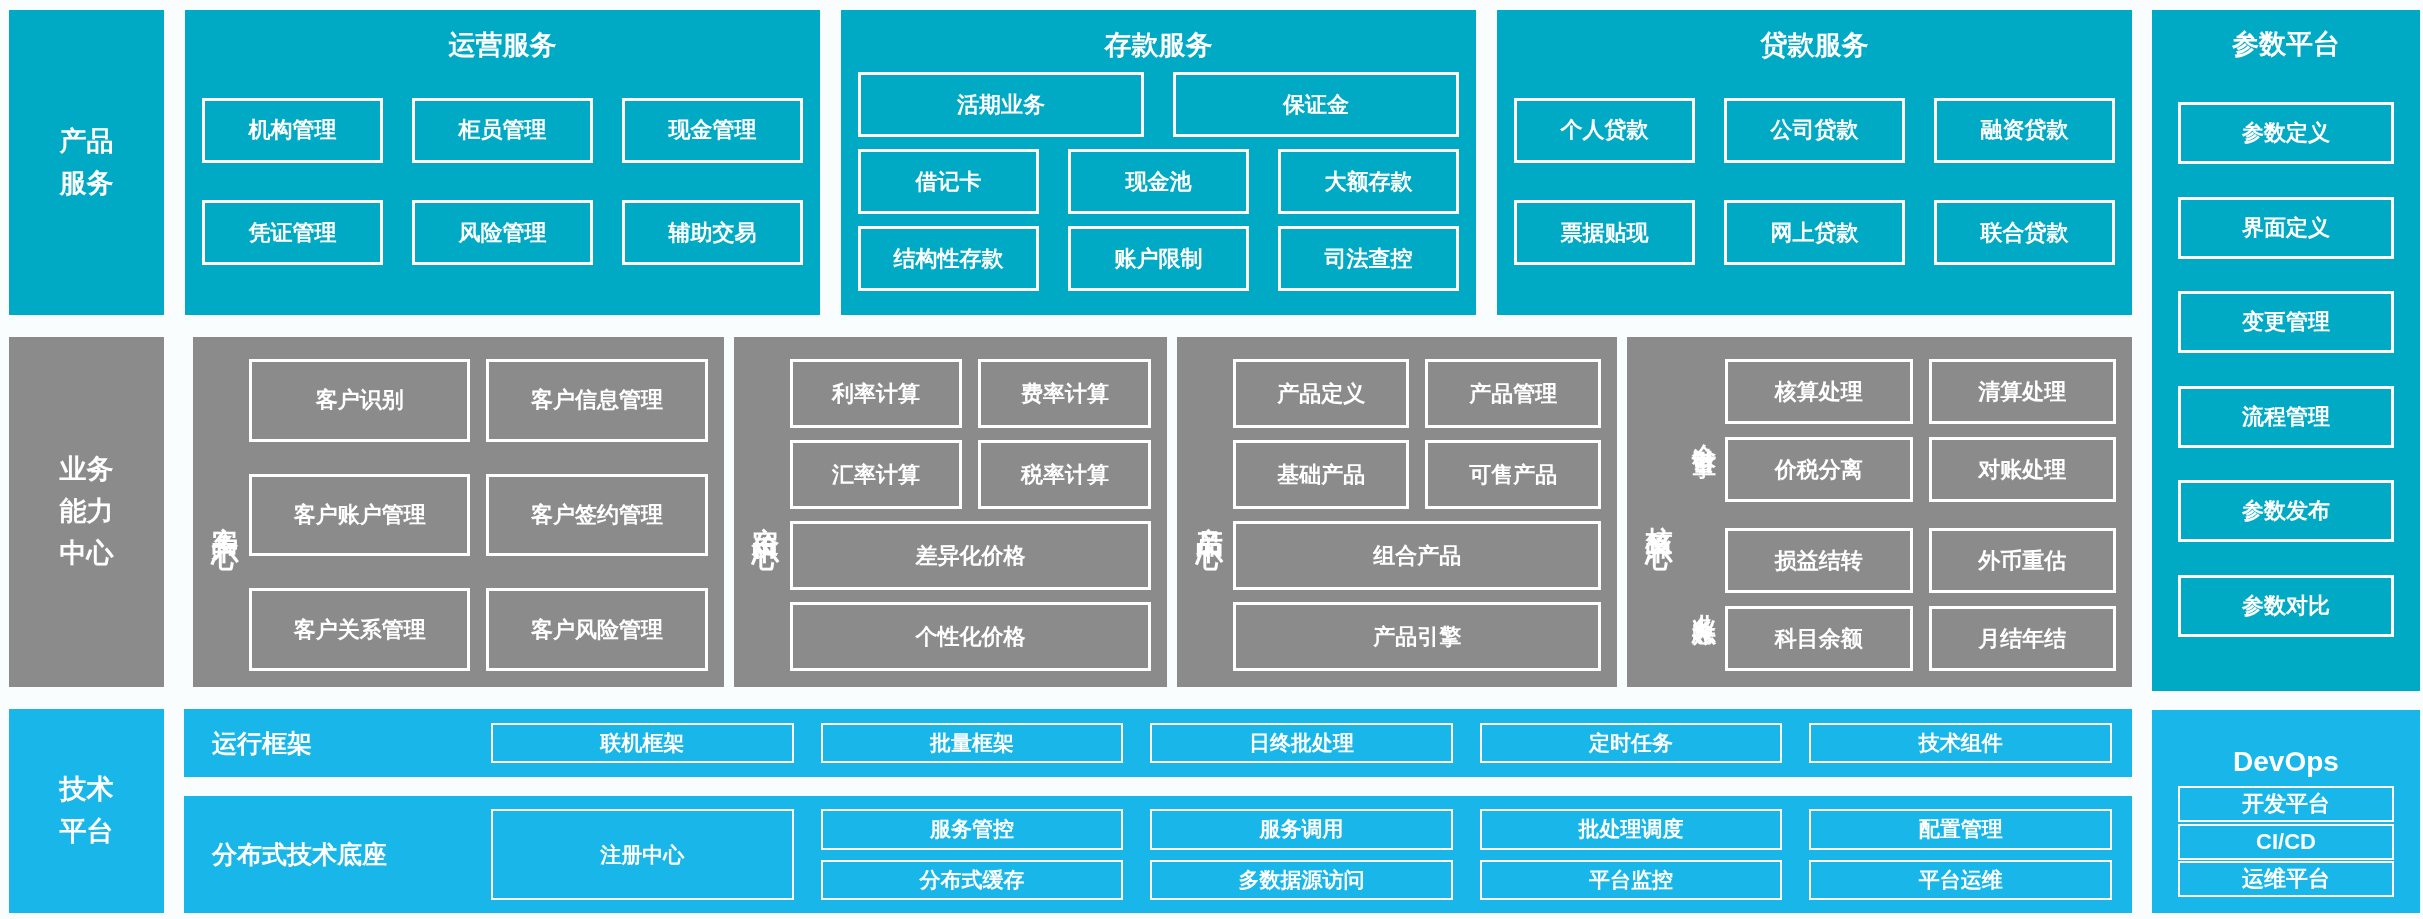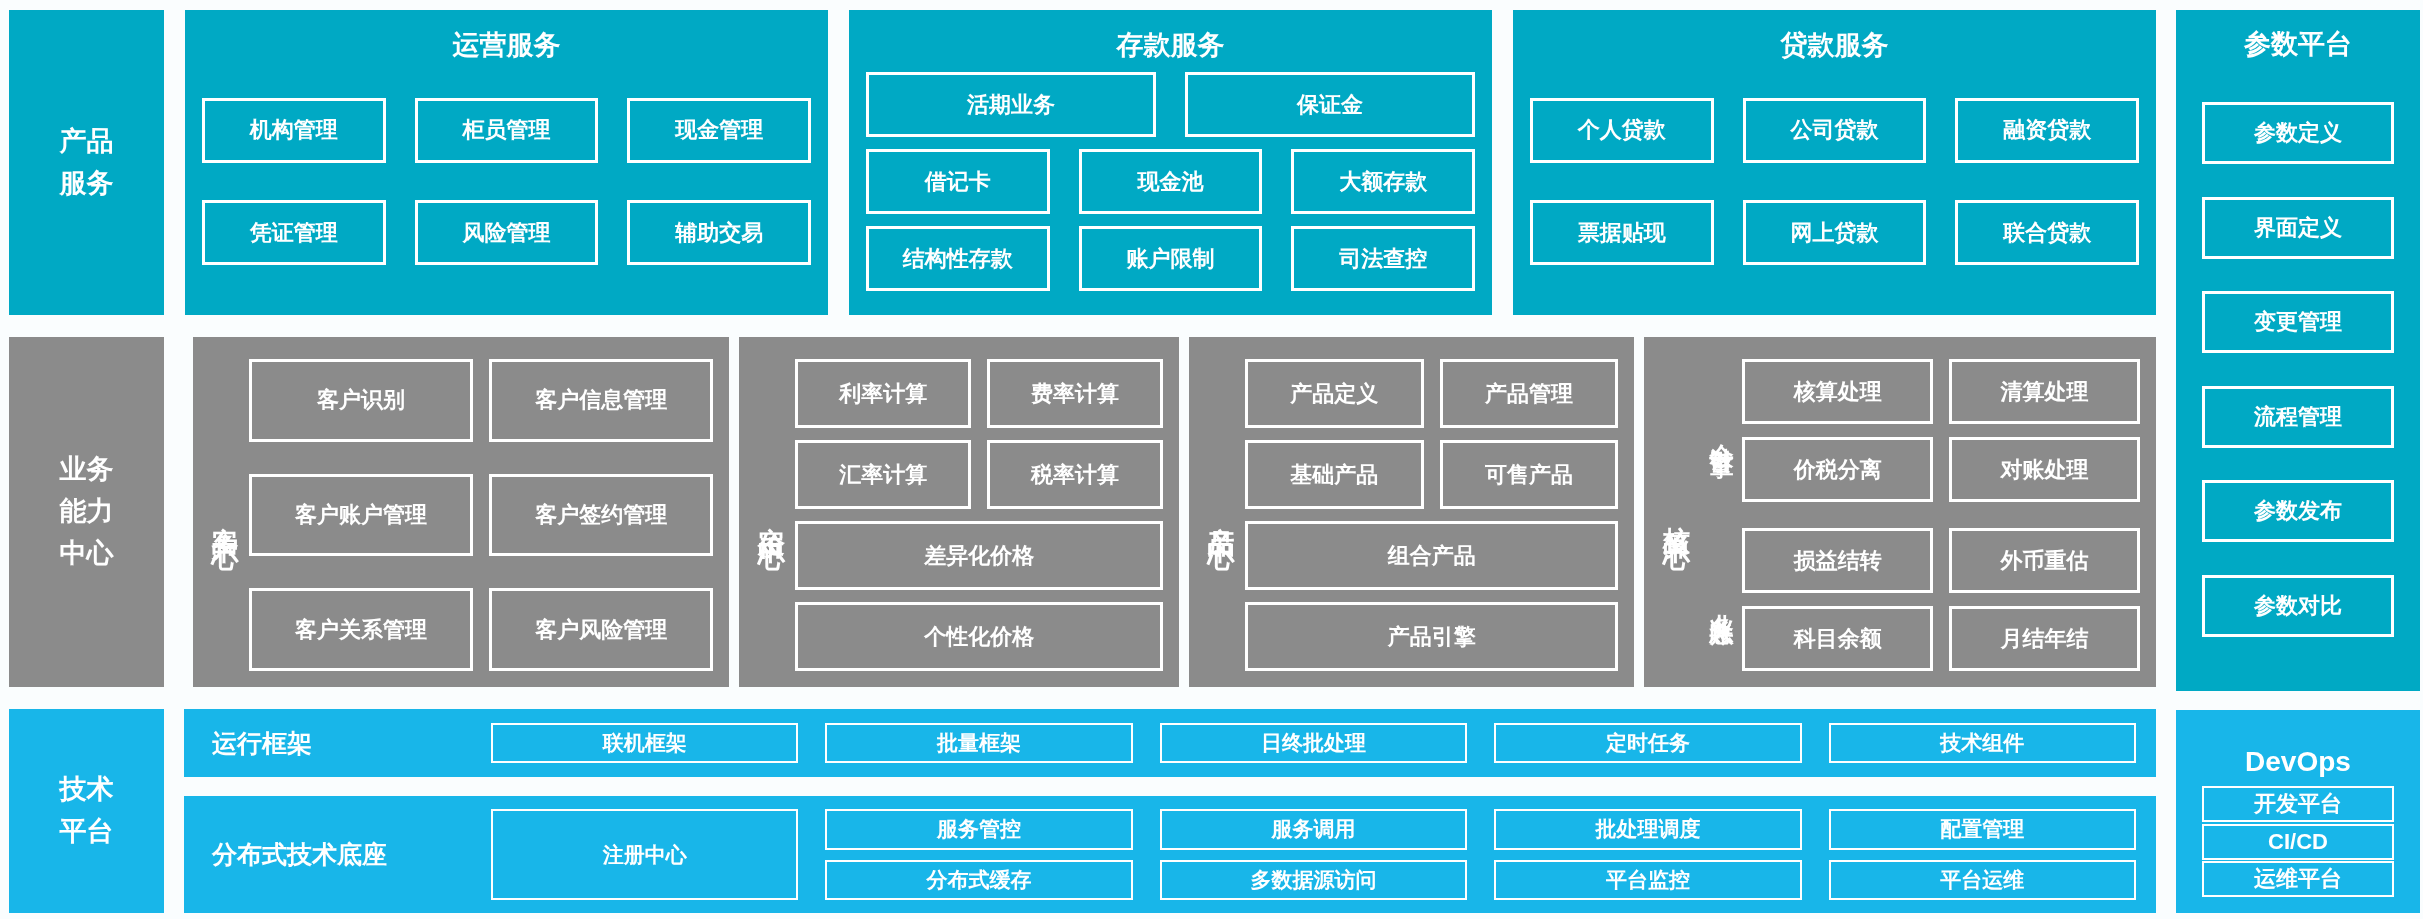--- a/index.html
+++ b/index.html
@@ -95,21 +95,21 @@
   .dist .tech-label { grid-row: 1 / 3; }
   .tbox {
     border: 2px solid var(--border, #fff); color: var(--text, #fff);
     font-size: 21px; font-weight: bold;
     display: flex; align-items: center; justify-content: center; text-align: center;
   }
   .run .tbox { height: 40px; }
   .tbox.registry { grid-row: 1 / 3; }
 
   
-  .rightcol { width: 244px; flex: none; display: flex; flex-direction: column; gap: 19px; }
+  .rightcol { width: 268px; flex: none; display: flex; flex-direction: column; gap: 19px; }
   .param-panel { flex: 1; display: flex; flex-direction: column; padding: 16px 26px 22px; }
   .param-title {
     height: 44px; text-align: center;
     color: var(--text, #fff); font-size: 27px; font-weight: bold;
   }
   .param-items { flex: 1; display: flex; flex-direction: column; justify-content: space-evenly; }
   .param-items .box { height: 62px; }
   .devops-panel { height: 203px; flex: none; display: flex; flex-direction: column; padding: 12px 26px 14px; }
   .devops-title {
     height: 38px; text-align: center;

